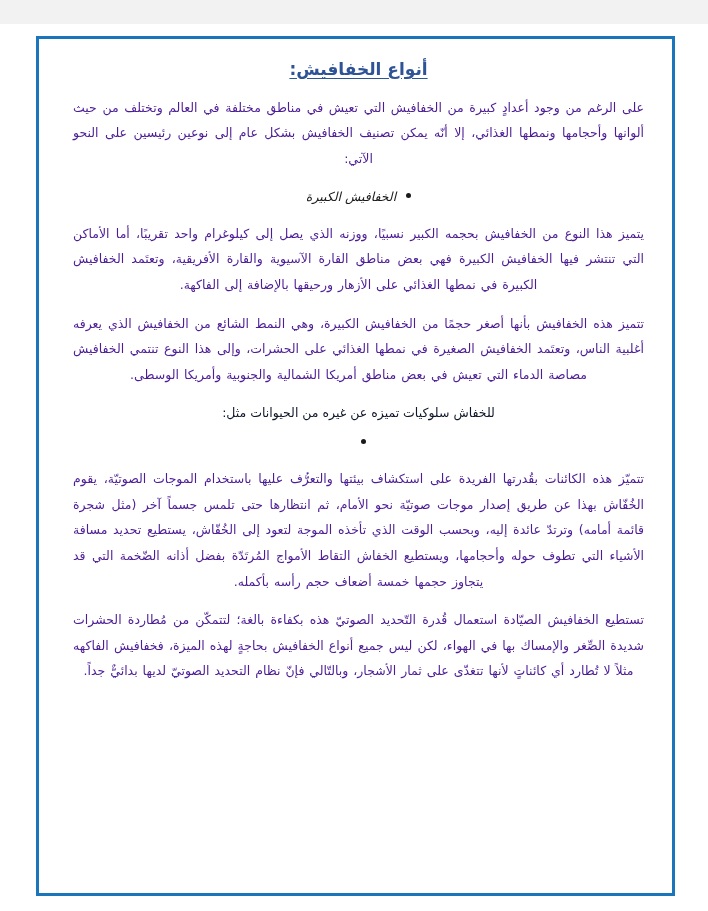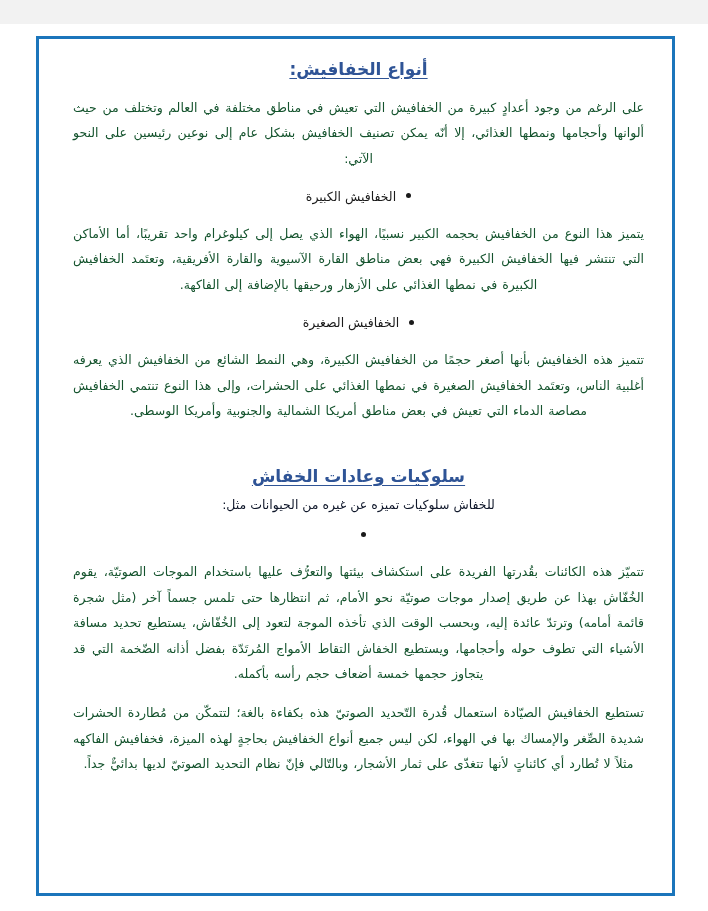--- a/index.html
+++ b/index.html
@@ -74,41 +74,42 @@
 
   h2.heading.second {
     margin-top: 40px;
     margin-bottom: 4px;
   }
 
   p.para {
     margin: 0 0 13px 0;
     font-size: 12.5px;
     line-height: 2.05;
-    color: #14532d;
+    color: #4c1d95;
     text-align: justify;
     text-align-last: center;
     direction: rtl;
     word-spacing: 1px;
   }
 
   p.lead {
     margin: 0 0 6px 0;
     font-size: 12.5px;
     line-height: 1.9;
     color: #0f172a;
     text-align: center;
     direction: rtl;
   }
 
   ul.bullets {
     list-style: none;
     margin: 6px 0 12px 0;
     padding: 0;
     direction: rtl;
+    font-style: italic;
   }
 
   ul.bullets li {
     position: relative;
     font-size: 12.5px;
     line-height: 1.9;
     color: #1a1a1a;
     text-align: center;
     padding: 0;
     margin: 0 0 4px 0;
@@ -146,31 +147,25 @@
       <h2 class="heading">أنواع الخفافيش:</h2>
 
       <p class="para">على الرغم من وجود أعدادٍ كبيرة من الخفافيش التي تعيش في مناطق مختلفة في العالم وتختلف من حيث ألوانها وأحجامها ونمطها الغذائي، إلا أنّه يمكن تصنيف الخفافيش بشكل عام إلى نوعين رئيسين على النحو الآتي:</p>
 
       <ul class="bullets">
         <li>
           <span class="bullet-dot"></span><span class="bullet-text">الخفافيش الكبيرة</span>
         </li>
       </ul>
 
-      <p class="para">يتميز هذا النوع من الخفافيش بحجمه الكبير نسبيًا، الهواء الذي يصل إلى كيلوغرام واحد تقريبًا، أما الأماكن التي تنتشر فيها الخفافيش الكبيرة فهي بعض مناطق القارة الآسيوية والقارة الأفريقية، وتعتَمد الخفافيش الكبيرة في نمطها الغذائي على الأزهار ورحيقها بالإضافة إلى الفاكهة.</p>
+      <p class="para">يتميز هذا النوع من الخفافيش بحجمه الكبير نسبيًا، ووزنه الذي يصل إلى كيلوغرام واحد تقريبًا، أما الأماكن التي تنتشر فيها الخفافيش الكبيرة فهي بعض مناطق القارة الآسيوية والقارة الأفريقية، وتعتَمد الخفافيش الكبيرة في نمطها الغذائي على الأزهار ورحيقها بالإضافة إلى الفاكهة.</p>
 
-      <ul class="bullets">
-        <li>
-          <span class="bullet-dot"></span><span class="bullet-text">الخفافيش الصغيرة</span>
-        </li>
-      </ul>
 
       <p class="para">تتميز هذه الخفافيش بأنها أصغر حجمًا من الخفافيش الكبيرة، وهي النمط الشائع من الخفافيش الذي يعرفه أغلبية الناس، وتعتَمد الخفافيش الصغيرة في نمطها الغذائي على الحشرات، وإلى هذا النوع تنتمي الخفافيش مصاصة الدماء التي تعيش في بعض مناطق أمريكا الشمالية والجنوبية وأمريكا الوسطى.</p>
 
-      <h2 class="heading second">سلوكيات وعادات الخفاش</h2>
 
       <p class="lead">للخفاش سلوكيات تميزه عن غيره من الحيوانات مثل:</p>
 
       <ul class="bullets">
         <li>
           <span class="bullet-dot"></span>
         </li>
       </ul>
 
       <p class="para">تتميّز هذه الكائنات بقُدرتها الفريدة على استكشاف بيئتها والتعرُّف عليها باستخدام الموجات الصوتيّة، يقوم الخُفّاش بهذا عن طريق إصدار موجات صوتيّة نحو الأمام، ثم انتظارها حتى تلمس جسماً آخر (مثل شجرة قائمة أمامه) وترتدّ عائدة إليه، وبحسب الوقت الذي تأخذه الموجة لتعود إلى الخُفّاش، يستطيع تحديد مسافة الأشياء التي تطوف حوله وأحجامها، ويستطيع الخفاش التقاط الأمواج المُرتَدّة بفضل أذانه الضّخمة التي قد يتجاوز حجمها خمسة أضعاف حجم رأسه بأكمله.</p>

